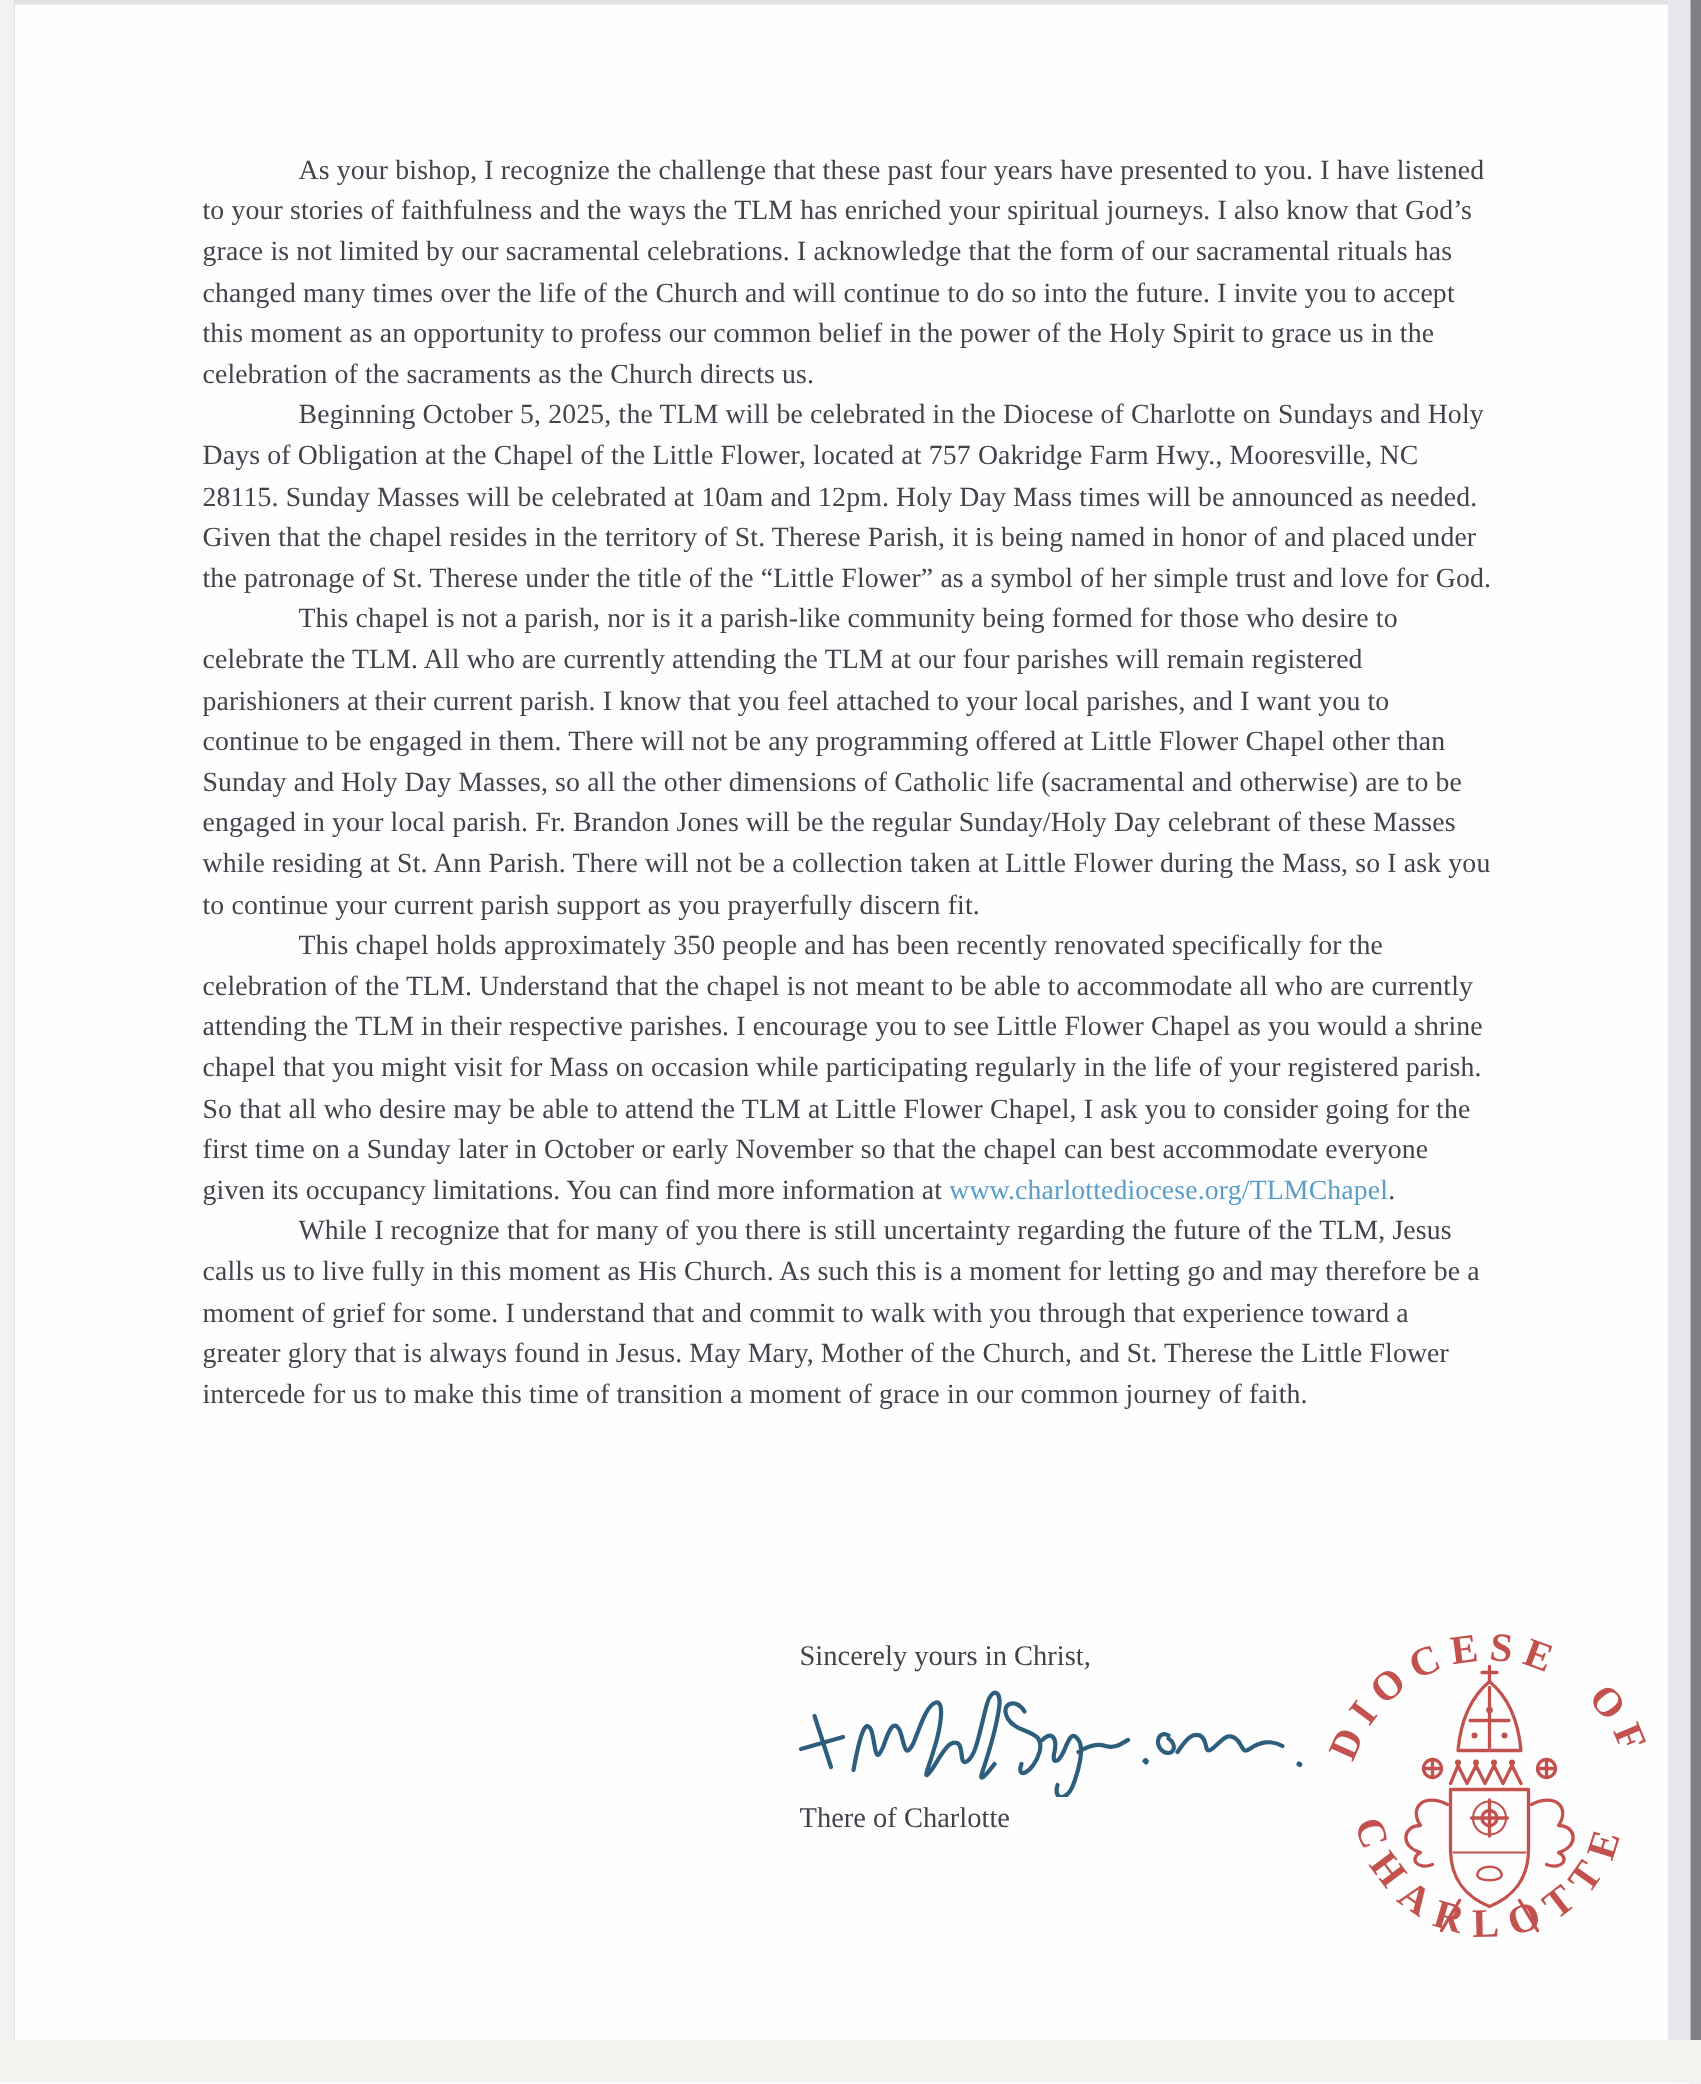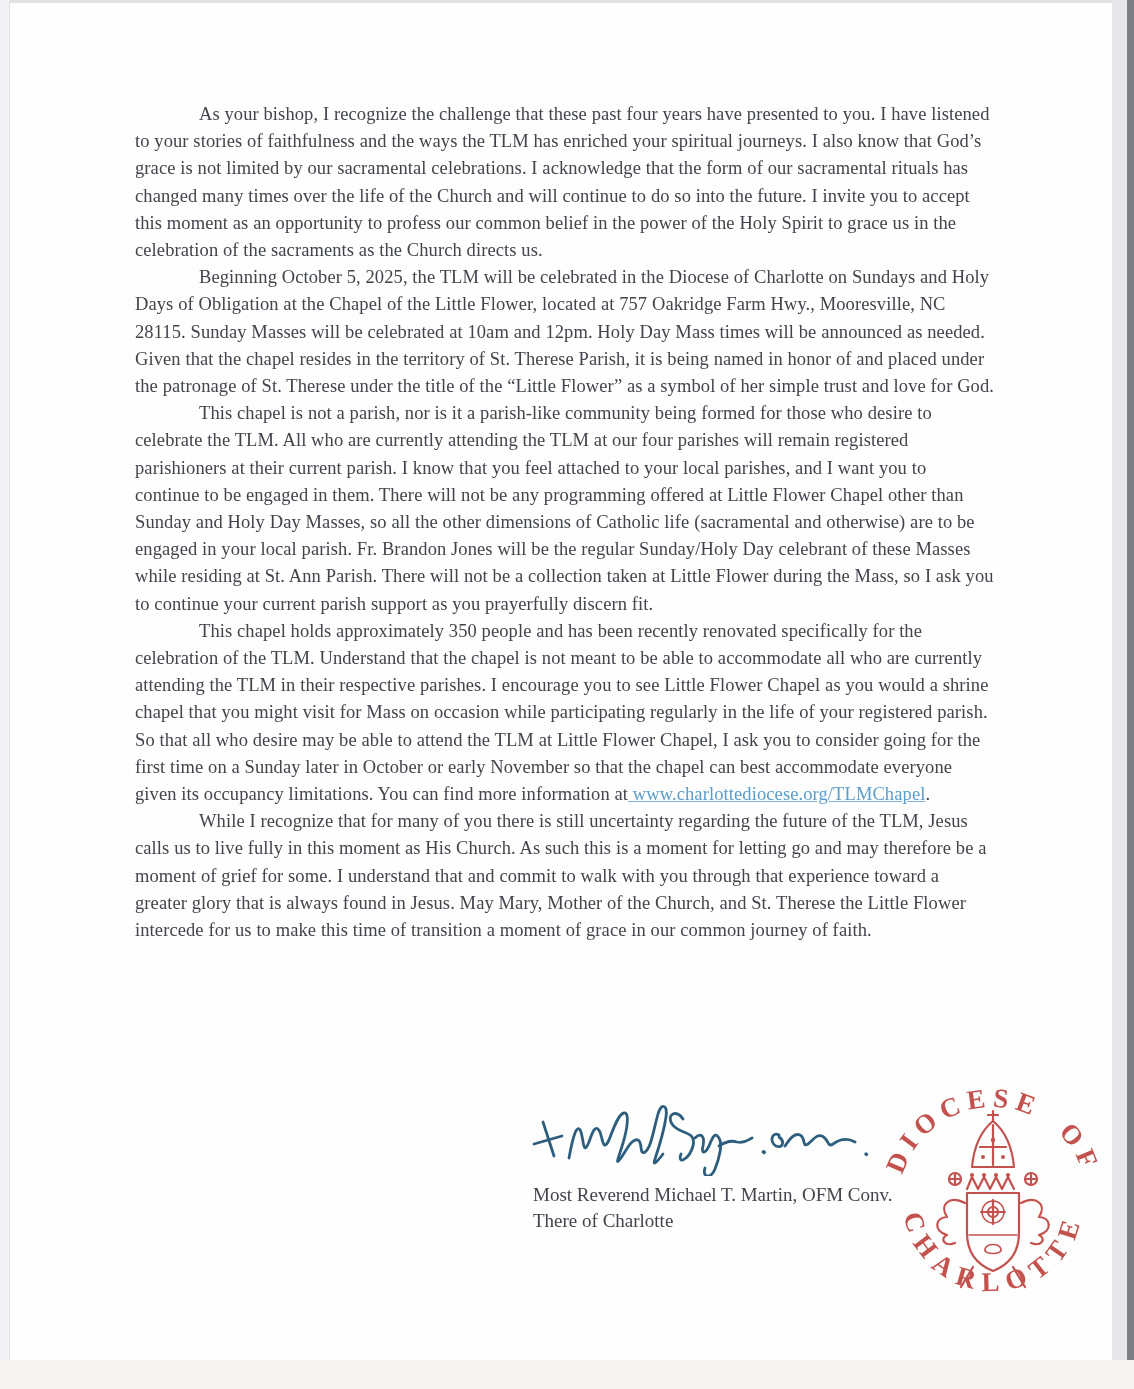--- a/index.html
+++ b/index.html
@@ -19,21 +19,20 @@
   .edge-bottom { position:absolute; left:0; top:1360px; width:1134px; height:29px; background:#f5f4f1; }
 
   .letter-body {
     position:absolute; left:135px; top:101px; width:860px;
     font-size:18.5px; line-height:27.2px; text-align:left;
     letter-spacing:0.1px;
   }
   .para { margin:0; text-indent:64px; }
   .link {
     color:#5b9dc9;
-    text-decoration:underline;
     text-decoration-color:#7fb4d8;
     cursor:pointer;
   }
   .closing { position:absolute; left:533px; top:1094px; font-size:19px; }
   .valediction { margin:0; }
   .signature-svg { display:block; margin:8px 0 0 -2px; }
   .signer-name  { margin:8px 0 0 0; }
   .signer-title { margin:4px 0 0 0; }
 
   .seal-svg { position:absolute; left:877px; top:1085px; }
@@ -52,35 +51,35 @@
 
   <div class="letter-body">
     <p class="para">As your bishop, I recognize the challenge that these past four years have presented to you. I have listened to your stories of faithfulness and the ways the TLM has enriched your spiritual journeys. I also know that God’s grace is not limited by our sacramental celebrations. I acknowledge that the form of our sacramental rituals has changed many times over the life of the Church and will continue to do so into the future. I invite you to accept this moment as an opportunity to profess our common belief in the power of the Holy Spirit to grace us in the celebration of the sacraments as the Church directs us.</p>
     <p class="para">Beginning October 5, 2025, the TLM will be celebrated in the Diocese of Charlotte on Sundays and Holy Days of Obligation at the Chapel of the Little Flower, located at 757 Oakridge Farm Hwy., Mooresville, NC 28115. Sunday Masses will be celebrated at 10am and 12pm. Holy Day Mass times will be announced as needed. Given that the chapel resides in the territory of St. Therese Parish, it is being named in honor of and placed under the patronage of St. Therese under the title of the “Little Flower” as a symbol of her simple trust and love for God.</p>
     <p class="para">This chapel is not a parish, nor is it a parish-like community being formed for those who desire to celebrate the TLM. All who are currently attending the TLM at our four parishes will remain registered parishioners at their current parish. I know that you feel attached to your local parishes, and I want you to continue to be engaged in them. There will not be any programming offered at Little Flower Chapel other than Sunday and Holy Day Masses, so all the other dimensions of Catholic life (sacramental and otherwise) are to be engaged in your local parish. Fr. Brandon Jones will be the regular Sunday/Holy Day celebrant of these Masses while residing at St. Ann Parish. There will not be a collection taken at Little Flower during the Mass, so I ask you to continue your current parish support as you prayerfully discern fit.</p>
     <p class="para"><span>This chapel holds approximately 350 people and has been recently renovated specifically for the celebration of the TLM. Understand that the chapel is not meant to be able to accommodate all who are currently attending the TLM in their respective parishes. I encourage you to see Little Flower Chapel as you would a shrine chapel that you might visit for Mass on occasion while participating regularly in the life of your registered parish. So that all who desire may be able to attend the TLM at Little Flower Chapel, I ask you to consider going for the first time on a Sunday later in October or early November so that the chapel can best accommodate everyone given its occupancy limitations. You can find more information at</span><a class="link"> www.charlottediocese.org/TLMChapel</a><span>.</span></p>
     <p class="para">While I recognize that for many of you there is still uncertainty regarding the future of the TLM, Jesus calls us to live fully in this moment as His Church. As such this is a moment for letting go and may therefore be a moment of grief for some. I understand that and commit to walk with you through that experience toward a greater glory that is always found in Jesus. May Mary, Mother of the Church, and St. Therese the Little Flower intercede for us to make this time of transition a moment of grace in our common journey of faith.</p>
   </div>
 
   <div class="closing">
+    <p class="valediction">Sincerely yours in Christ,</p>
 
     <svg class="signature-svg" width="340" height="74" viewBox="0 0 340 74" fill="none" stroke="#2e5e7e" stroke-linecap="round" stroke-linejoin="round">
 
       <path stroke-width="2.8" d="M12 20 L23 54 M3 42 L31 34"></path>
 
       <path stroke-width="2.8" d="M38 56 C42 34 46 20 50 30 C53 40 52 54 58 40 C62 28 65 22 69 30 C72 38 72 50 78 38 C82 28 87 12 93 11 C99 10 96 28 92 41 C88 55 83 65 90 56 C96 47 101 36 107 38 C112 40 108 54 114 50 C120 46 122 30 127 12 C130 1 137 2 135 15 C133 29 128 45 124 57 C121 65 126 60 132 52"></path>
 
       <path stroke-width="2.8" d="M152 17 C146 7 135 12 141 22 C148 33 166 28 162 44 C158 58 146 63 150 52 M164 36 C170 30 174 34 172 44 C170 52 174 52 178 44 C182 34 184 30 188 36 C192 42 188 57 184 67 C180 77 171 76 174 66 M188 44 C194 40 200 38 206 40 C213 42 217 38 221 36"></path>
 
       <path stroke-width="2.8" d="M232 50 C233 49 234 50 233 51 M248 33 C241 29 238 40 245 44 C252 47 254 39 248 35 M254 44 C260 35 264 31 269 33 C275 36 271 46 277 42 C283 37 286 32 291 34 C298 37 296 46 302 42 C309 37 317 36 324 40"></path>
 
       <path stroke-width="3.4" d="M335 52 L335.5 52.4"></path>
     </svg>
 
-    <p class="signer-name">Most Reverend Michael T. Martin, OFM Conv.</p>
     <p class="signer-title">There of Charlotte</p>
   </div>
 
   <svg class="seal-svg" width="232" height="232" viewBox="0 0 232 232">
     <defs>
       <path id="arcTop" d="M 22 116 A 94 94 0 0 1 210 116"></path>
       <path id="arcBottom" d="M 26 116 A 90 90 0 0 0 206 116"></path>
     </defs>
 
     <text class="seal-text" font-size="27" letter-spacing="6.5" word-spacing="12" fill="#c3514d">

